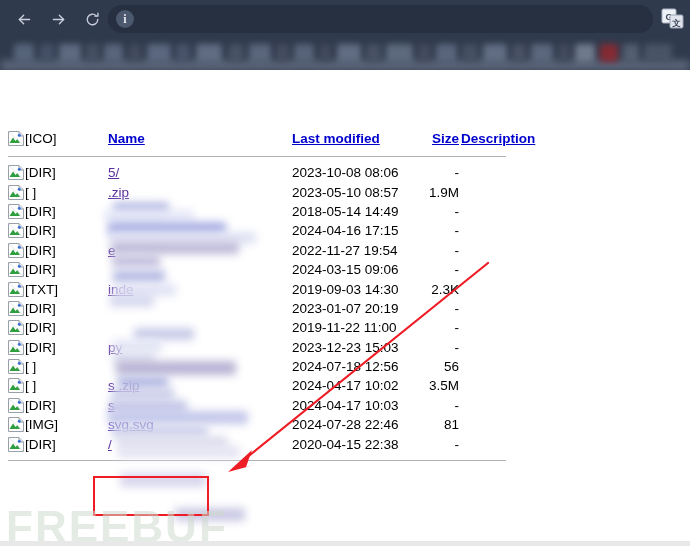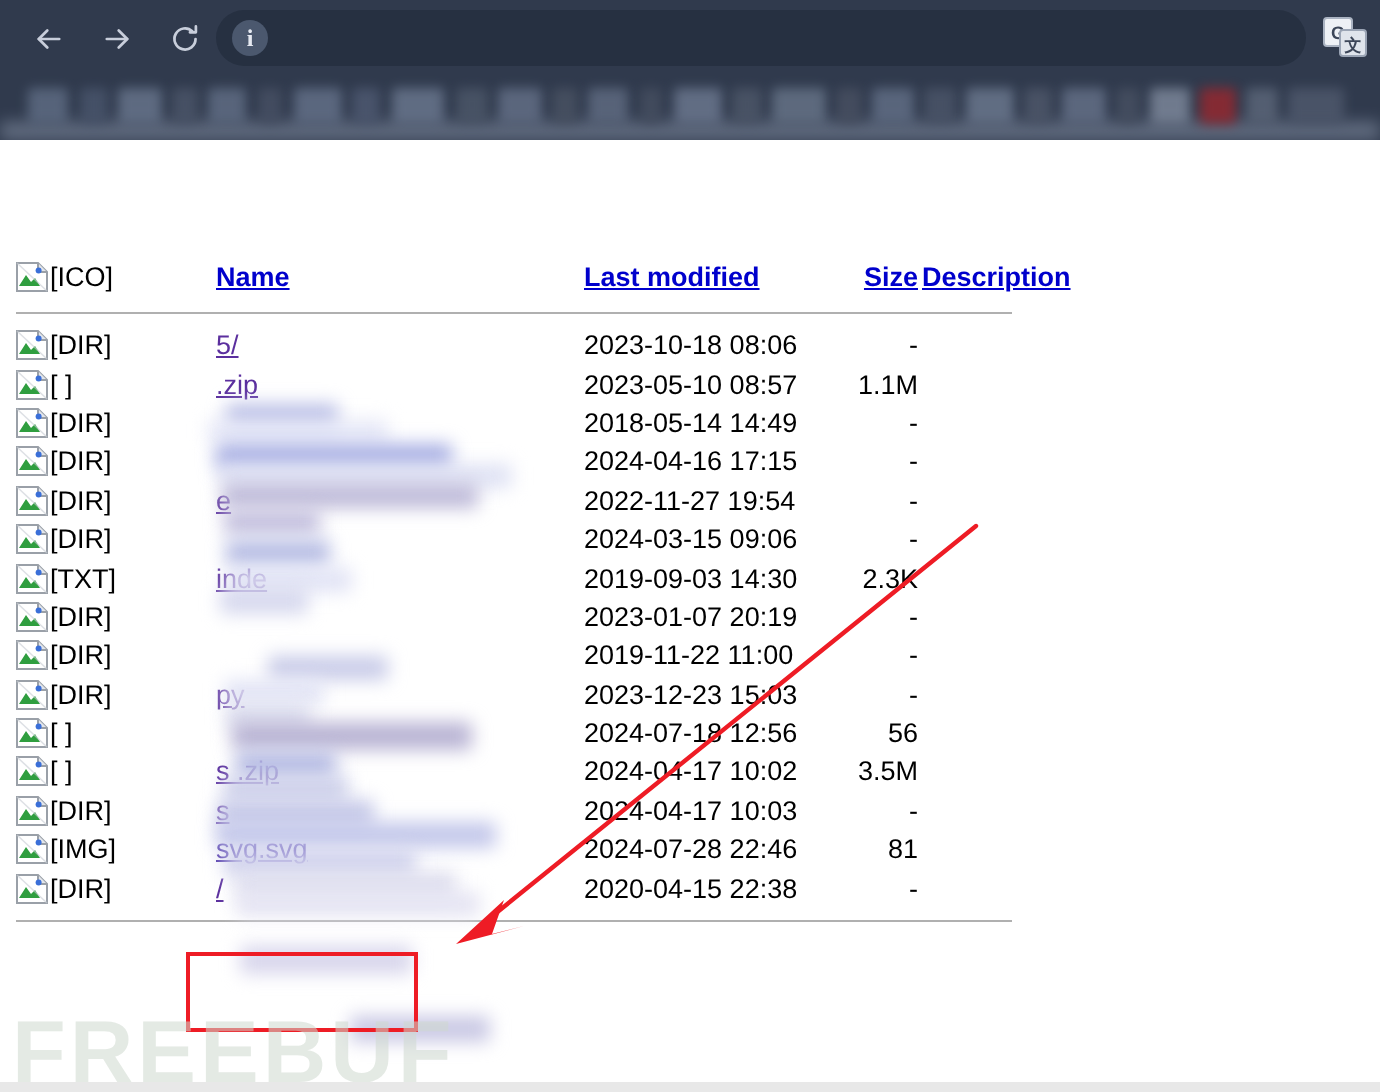--- a/index.html
+++ b/index.html
@@ -327,35 +327,35 @@
 
           <tr class="frow">
             <td class="col-icon"><span class="broken-img"><svg width="16" height="15" viewBox="0 0 16 15">
                   <path d="M0.5 0.5 H11 L15.5 5 V14.5 H0.5 Z" fill="#ffffff" stroke="#9aa0a8" stroke-width="1"></path>
                   <path d="M11 0.5 L11 5 L15.5 5" fill="#e2e5ea" stroke="#9aa0a8" stroke-width="1"></path>
                   <path d="M1.5 12 L5 6.5 L7.5 10 L9.5 8 L12 12 Z" fill="#2f9e3f"></path>
                   <circle cx="11.3" cy="4.2" r="1.5" fill="#3a6fd8"></circle>
                   <path d="M0.5 0.5 L15.5 14.5" stroke="#c7ccd3" stroke-width="0.8" opacity="0.6"></path>
                 </svg></span><span class="icotag">[DIR]</span></td>
             <td class="col-name"><span class="name-link visited">5/</span></td>
-            <td class="col-date">2023-10-18 08:06</td>
+            <td class="col-date">2023-10-08 08:06</td>
             <td class="col-size">-</td>
             <td class="col-desc"></td>
           </tr>
           <tr class="frow">
             <td class="col-icon"><span class="broken-img"><svg width="16" height="15" viewBox="0 0 16 15">
                   <path d="M0.5 0.5 H11 L15.5 5 V14.5 H0.5 Z" fill="#ffffff" stroke="#9aa0a8" stroke-width="1"></path>
                   <path d="M11 0.5 L11 5 L15.5 5" fill="#e2e5ea" stroke="#9aa0a8" stroke-width="1"></path>
                   <path d="M1.5 12 L5 6.5 L7.5 10 L9.5 8 L12 12 Z" fill="#2f9e3f"></path>
                   <circle cx="11.3" cy="4.2" r="1.5" fill="#3a6fd8"></circle>
                   <path d="M0.5 0.5 L15.5 14.5" stroke="#c7ccd3" stroke-width="0.8" opacity="0.6"></path>
                 </svg></span><span class="icotag">[ ]</span></td>
             <td class="col-name"><span class="name-link visited">.zip</span></td>
             <td class="col-date">2023-05-10 08:57</td>
-            <td class="col-size">1.1M</td>
+            <td class="col-size">1.9M</td>
             <td class="col-desc"></td>
           </tr>
           <tr class="frow">
             <td class="col-icon"><span class="broken-img"><svg width="16" height="15" viewBox="0 0 16 15">
                   <path d="M0.5 0.5 H11 L15.5 5 V14.5 H0.5 Z" fill="#ffffff" stroke="#9aa0a8" stroke-width="1"></path>
                   <path d="M11 0.5 L11 5 L15.5 5" fill="#e2e5ea" stroke="#9aa0a8" stroke-width="1"></path>
                   <path d="M1.5 12 L5 6.5 L7.5 10 L9.5 8 L12 12 Z" fill="#2f9e3f"></path>
                   <circle cx="11.3" cy="4.2" r="1.5" fill="#3a6fd8"></circle>
                   <path d="M0.5 0.5 L15.5 14.5" stroke="#c7ccd3" stroke-width="0.8" opacity="0.6"></path>
                 </svg></span><span class="icotag">[DIR]</span></td>

